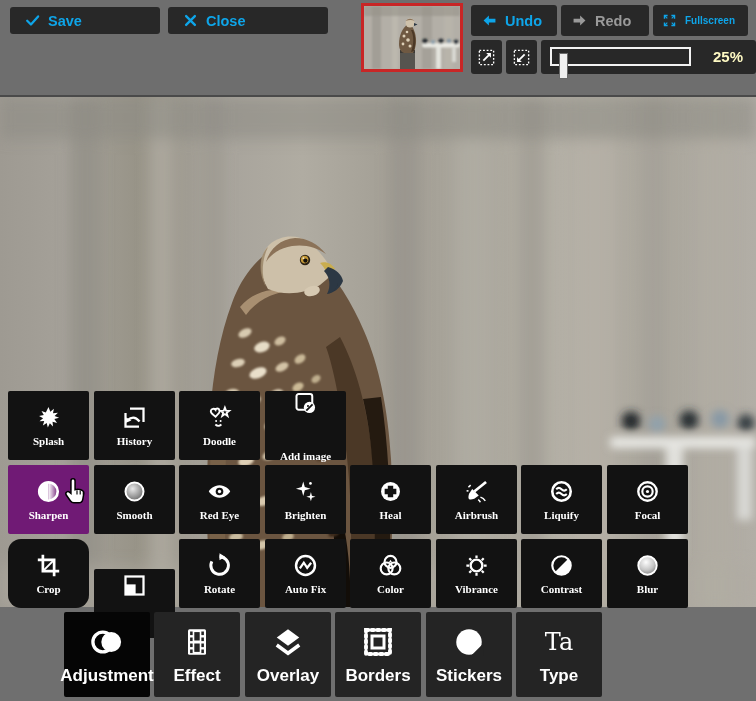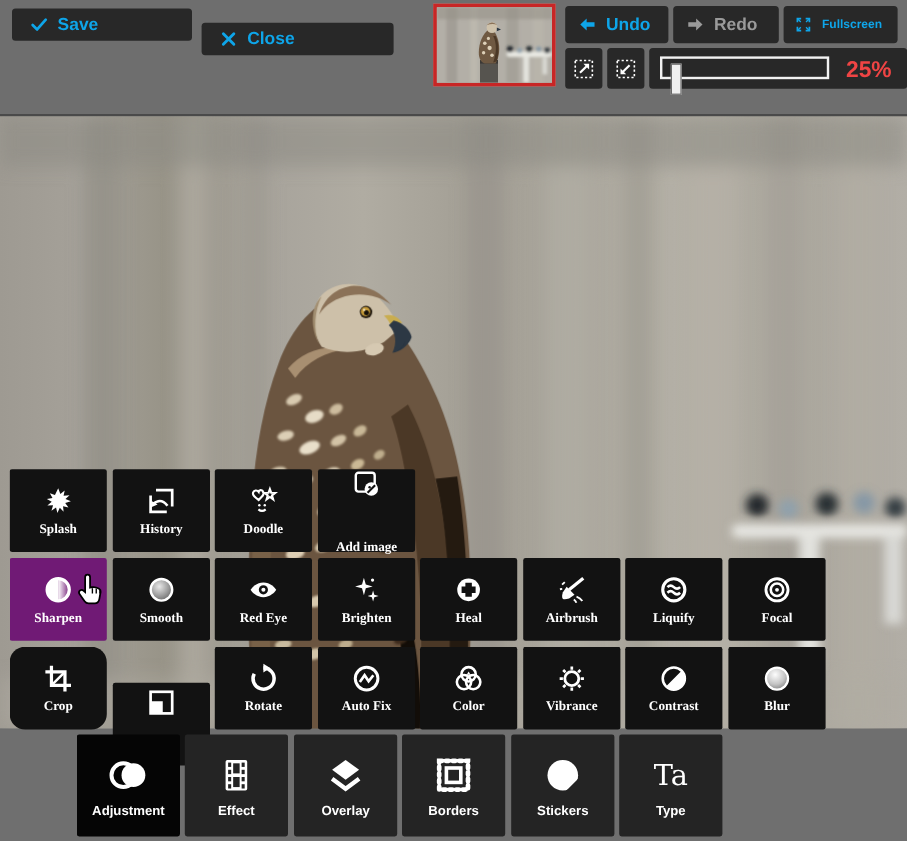--- a/index.html
+++ b/index.html
@@ -11,21 +11,21 @@
   }
   
   .btn{
     position:absolute;background:#282828;border-radius:3px;color:#0ea5e9;
     display:flex;align-items:center;font-weight:bold;font-size:14.5px;
     box-sizing:border-box;cursor:pointer;
   }
   .btn .bicon{display:inline-flex;margin-right:8px;}
   .btn .bicon svg{width:15px;height:15px;display:block;}
   #save-btn{left:10px;top:7px;width:150px;height:27px;padding-left:15px;}
-  #close-btn{left:168px;top:7px;width:160px;height:27px;padding-left:15px;margin-top:12px;}
+  #close-btn{left:168px;top:7px;width:160px;height:27px;padding-left:15px;}
   #undo-btn{left:471px;top:5px;width:86px;height:31px;padding-left:11px;}
   #redo-btn{left:561px;top:5px;width:88px;height:31px;padding-left:11px;color:#9a9a9a;}
   #fullscreen-btn{left:653px;top:5px;width:95px;height:31px;padding-left:9px;font-size:10px;}
   #zoom-actual-btn{left:471px;top:40px;width:31px;height:34px;justify-content:center;padding:0;}
   #zoom-fit-btn{left:506px;top:40px;width:31px;height:34px;justify-content:center;padding:0;}
   #zoom-actual-btn .bicon,#zoom-fit-btn .bicon{margin:0;}
   #zoom-actual-btn svg,#zoom-fit-btn svg{width:19px;height:19px;}
   #thumb{
     position:absolute;left:361px;top:3px;width:102px;height:69px;
     border:3px solid #c82626;box-sizing:border-box;background:#b3afa7;cursor:pointer;
@@ -37,21 +37,21 @@
   }
   #slider-track{
     position:absolute;left:9px;top:7px;width:141px;height:19px;
     border:2px solid #f2f2f2;box-sizing:border-box;cursor:pointer;
   }
   #slider-handle{
     position:absolute;left:7px;top:4px;width:9px;height:26px;
     background:#f0f0f0;border:1px solid #6a6a6a;box-sizing:border-box;cursor:ew-resize;
   }
   #zoom-pct{
-    position:absolute;right:13px;top:8px;color:#ef4444;font-weight:bold;font-size:19px;
+    position:absolute;right:13px;top:8px;color:#fef9c3;font-weight:bold;font-size:15px;
   }
   
   #photo{position:absolute;left:0;top:95px;width:756px;height:512px;background:#a7a39b;border-top:2px solid #4a4a4a;box-sizing:border-box;}
   #photo svg{display:block;}
   #bottom-strip{position:absolute;left:0;top:607px;width:756px;height:94px;background:#6f6f6f;}
   
   .tool{
     position:absolute;width:81px;height:69px;background:#121212;border-radius:2px;
     display:flex;flex-direction:column;align-items:center;justify-content:center;
     gap:4px;cursor:pointer;z-index:10;font-family:Liberation Serif, serif;
@@ -60,21 +60,21 @@
   .tool .ticon svg{width:27px;height:27px;display:block;}
   .tool .tlabel{font-size:11px;font-weight:bold;color:#fff;white-space:nowrap;}
   .tool.selected{background:#701a75;}
   
   .cat{
     position:absolute;top:612px;width:86px;height:85px;background:#242424;border-radius:2px;
     display:flex;flex-direction:column;align-items:center;justify-content:center;
     gap:6px;cursor:pointer;z-index:10;
   }
   .cat .ticon svg{width:36px;height:36px;display:block;}
-  .cat .tlabel{font-size:11px;font-weight:bold;color:#fff;white-space:nowrap;}
+  .cat .tlabel{font-size:17px;font-weight:bold;color:#fff;white-space:nowrap;}
   .cat.active{background:#050505;}
   
   #cursor{position:absolute;left:63px;top:476px;width:28px;height:32px;z-index:50;pointer-events:none;}
   #cursor svg{width:28px;height:32px;display:block;}
 </style>
 </head>
 <body>
 
 <div class="btn" id="save-btn">
   <span class="bicon">

